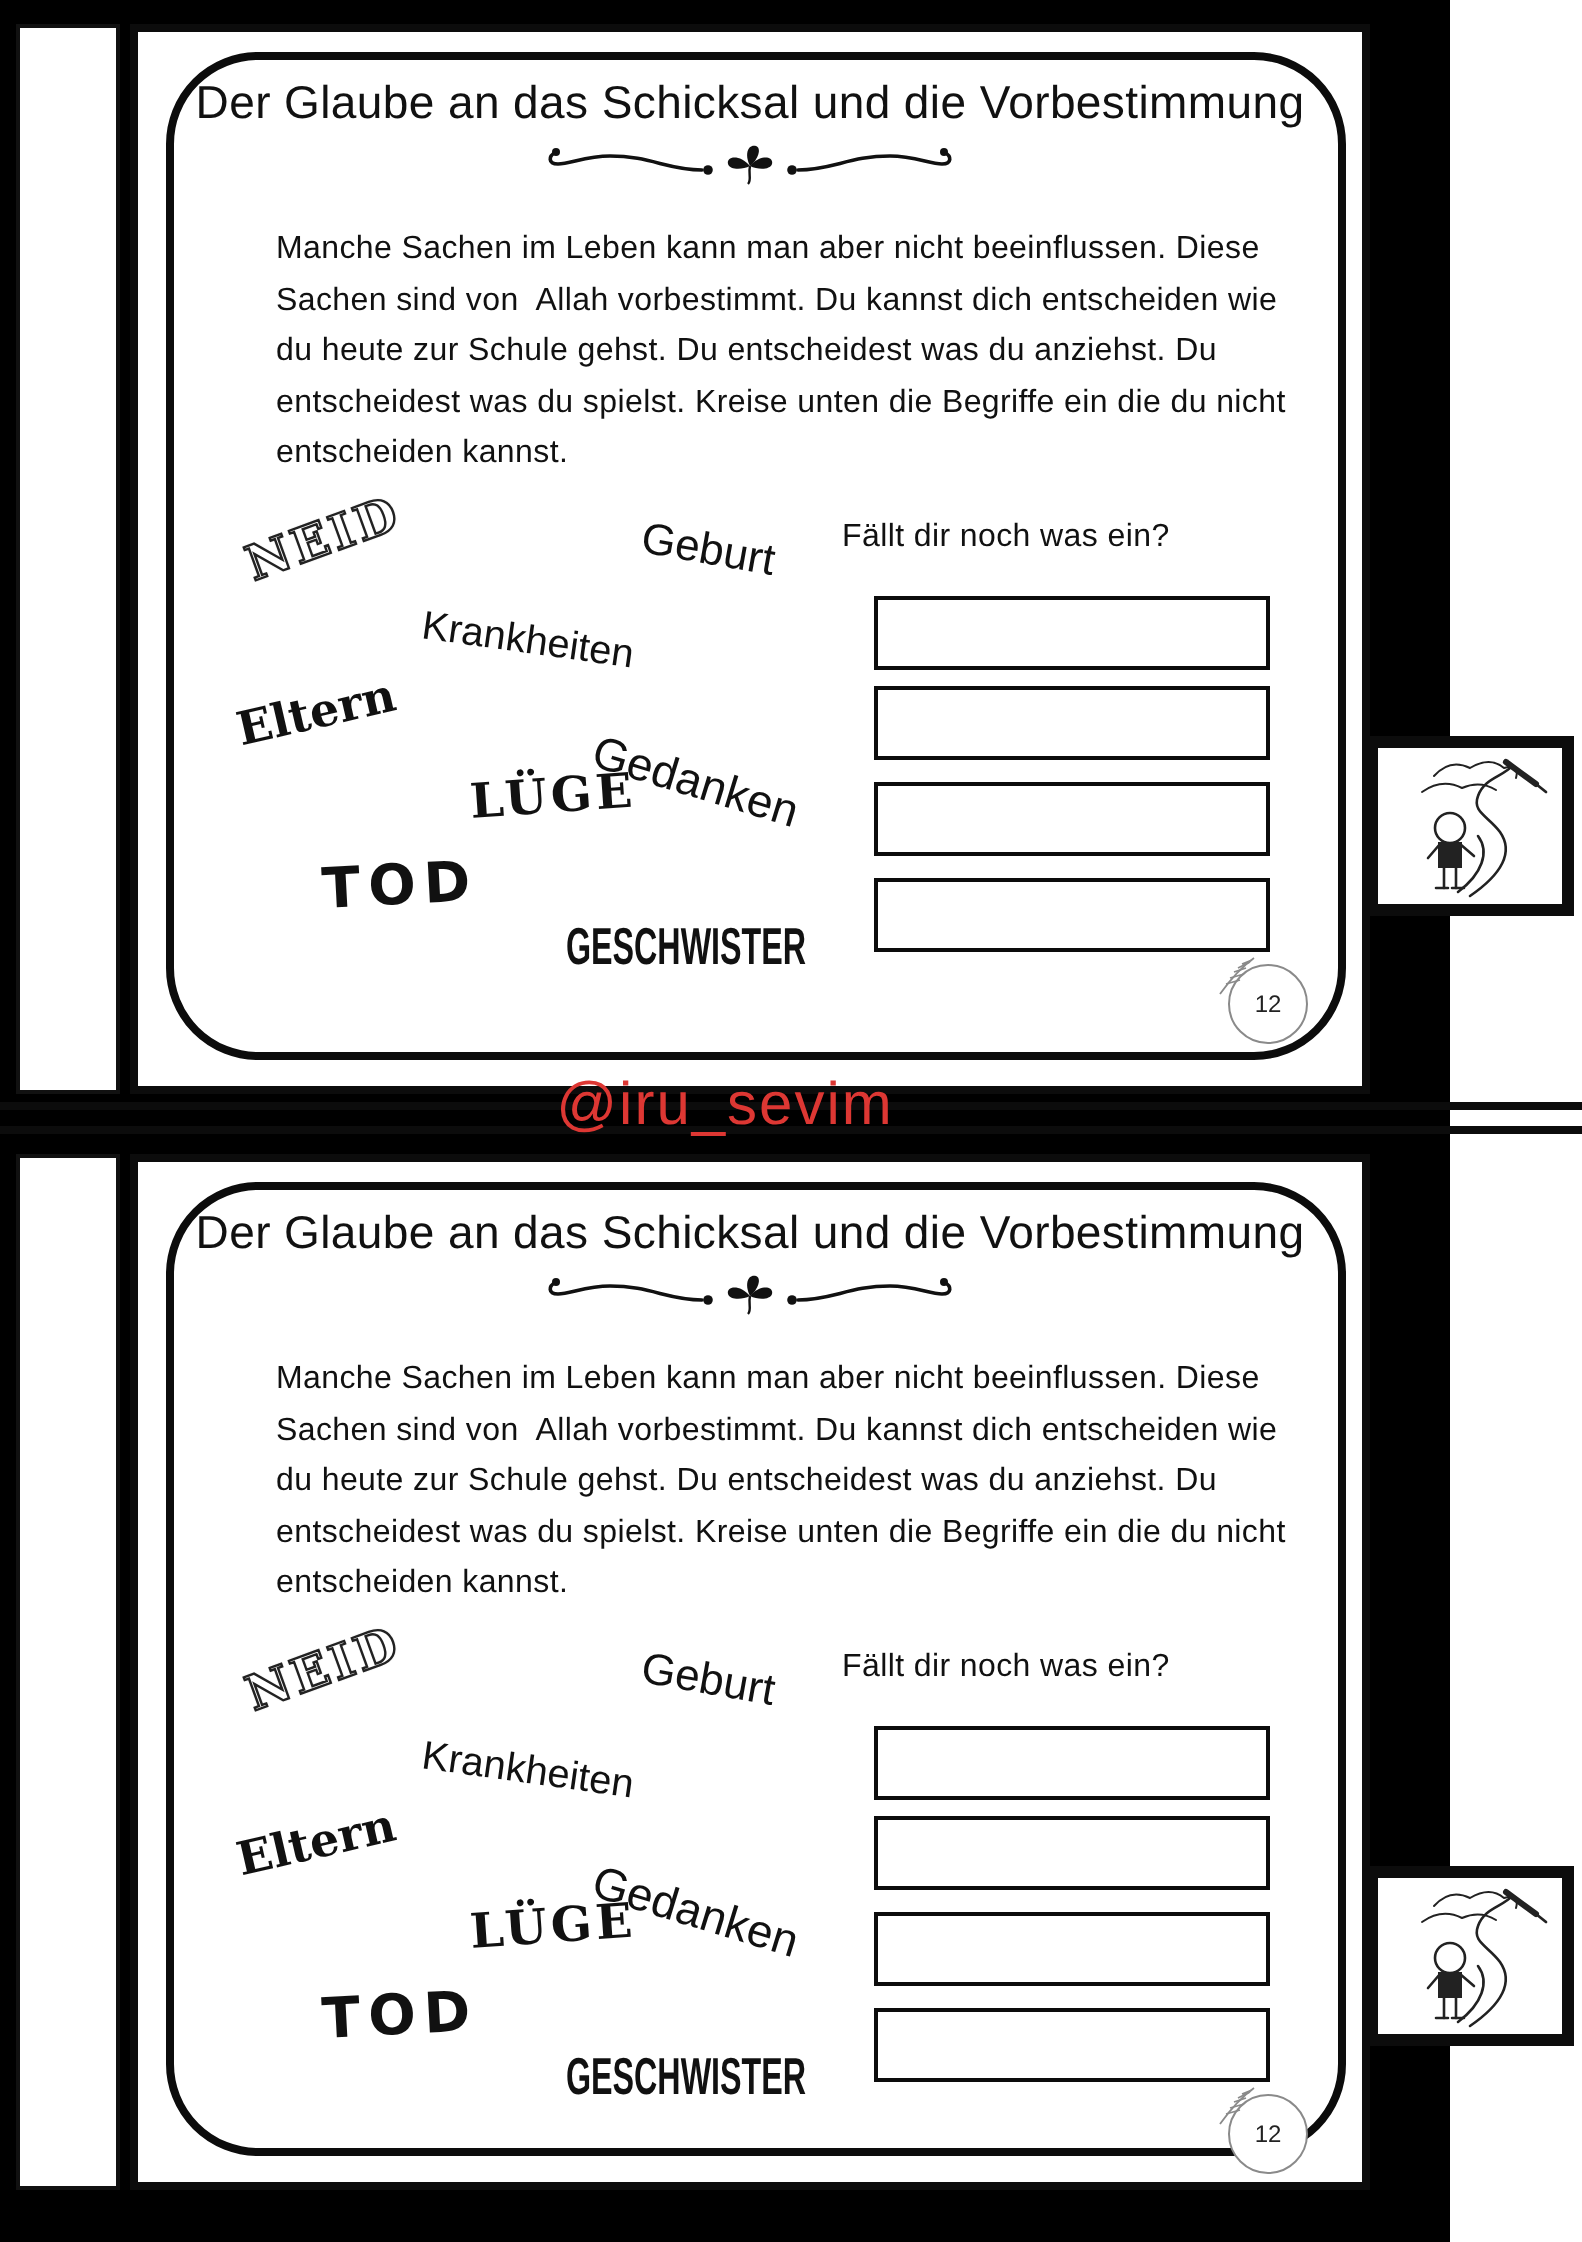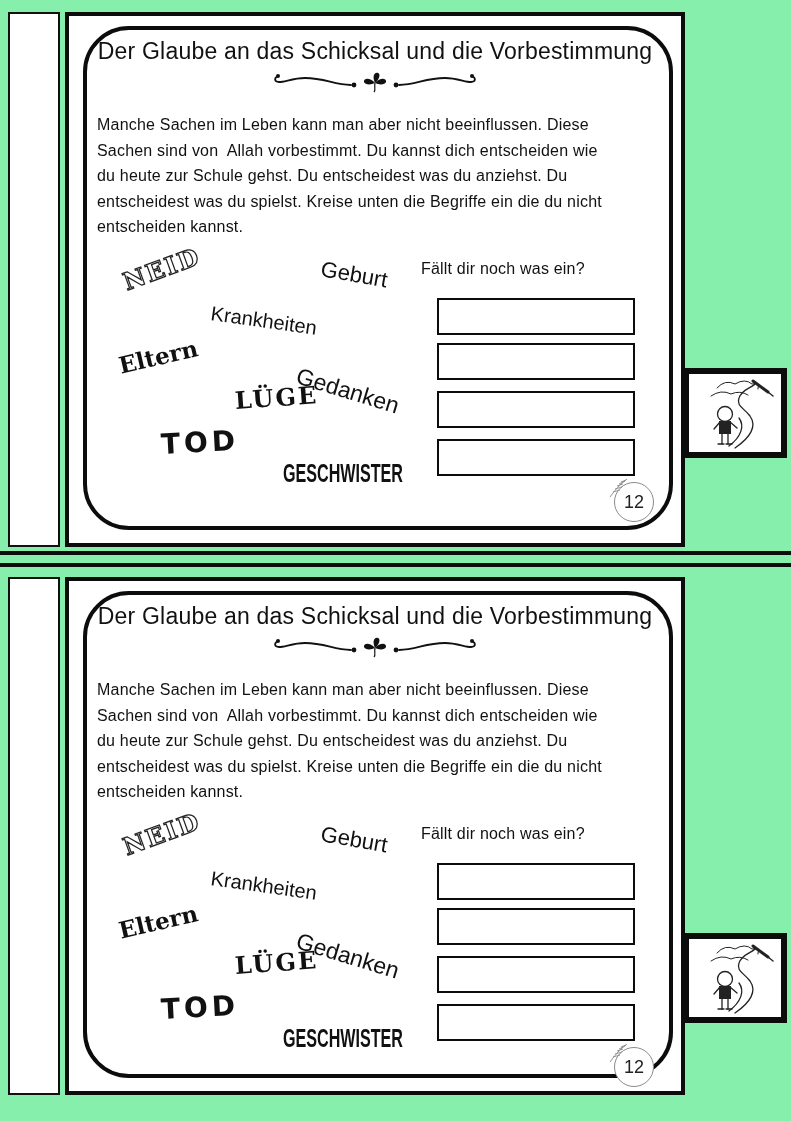--- a/index.html
+++ b/index.html
@@ -1,21 +1,21 @@
 <!DOCTYPE html>
 <html><head>
 <meta charset="utf-8">
 <style>
   * { margin:0; padding:0; box-sizing:border-box; }
   html,body { background:#fff; }
   body {
     width:791px; height:1121px; position:relative; overflow:hidden;
     font-family:"Liberation Sans", sans-serif; color:#111;
   }
-  .canvas { position:absolute; left:0; top:0; width:791px; height:1121px; background:#86efac;padding-left:44px; }
+  .canvas { position:absolute; left:0; top:0; width:725px; height:1121px; background:#000000;padding-left:44px; }
 
   
   .unit { position:absolute; left:8px; width:677px; }
   .unit1 { top:12px;  height:535px; }
   .unit2 { top:577px; height:518px; }
 
   .spine {
     position:absolute; left:0; top:0; width:52px; height:100%;
     border:2.5px solid #111; background:#fff;
   }
@@ -28,21 +28,21 @@
     border:4px solid #0c0c0c; border-radius:46px; background:#fff;
   }
 
   .title {
     position:absolute; top:22px; left:0; width:100%; text-align:center;
     font-size:23px; font-weight:400; letter-spacing:0.2px; white-space:nowrap;
   }
   .divider { position:absolute; top:52px; left:50%; transform:translateX(-50%); }
 
   .bodytext { position:absolute; top:96px; left:28px; }
-  .bline { font-size:16px; line-height:25.5px; white-space:pre; letter-spacing:0.2px; }
+  .bline { font-size:16px; line-height:25.5px; white-space:pre; letter-spacing:0.2px;margin-left:41px; }
 
   
   .word { position:absolute; white-space:nowrap; transform-origin:left center; }
   .w-neid {
     left:55px; top:252px; font-family:"DejaVu Serif", serif; font-weight:700;
     font-size:24px; letter-spacing:2px; transform:rotate(-20deg);
     color:#fff; -webkit-text-stroke:1.2px #222; text-shadow:0 0 1px #333;
   }
   .w-geburt  { left:252px; top:240px; font-size:22px; transform:rotate(10deg); }
   .w-krank   { left:142px; top:286px; font-size:20px; transform:rotate(8deg); }
@@ -56,21 +56,21 @@
   .abox {
     position:absolute; left:368px; width:198px; height:37px;
     border:2.5px solid #0c0c0c; background:#fff;
   }
   .abox1 { top:282px; } .abox2 { top:327px; } .abox3 { top:375px; } .abox4 { top:423px; }
 
   .pcircle {
     position:absolute; left:545px; top:466px; width:40px; height:40px;
     border:1.4px solid #8a8a8a; border-radius:50%; background:#fff;
     display:flex; align-items:center; justify-content:center;
-    font-size:18px; color:#222;
+    font-size:12px; color:#222;
   }
   .pcircle .leaf { position:absolute; left:-8px; top:-6px; }
 
   
   .tab {
     position:absolute; left:683px; width:104px; height:90px;
     border:6px solid #0c0c0c; background:#fff; z-index:3;
   }
   .tab1 { top:368px; } .tab2 { top:933px; }
 
@@ -159,20 +159,21 @@
         <path d="M31,48 l-6,7 M41,48 l7,6"></path>
         <path d="M33,60 v10 M39,60 v10"></path>
         <path d="M29,70 h6 M37,70 h6"></path>
       </g>
       <path d="M30,47 h12 v13 h-12 z" fill="#222"></path>
     </svg>
   </div>
 
   <div class="sep sep1"></div>
   <div class="sep sep2"></div>
+  <div class="watermark">@iru_sevim</div>
 
   <section class="unit unit2">
     <div class="spine"></div>
     <div class="page">
       <div class="card"></div>
 
       <h1 class="title">Der Glaube an das Schicksal und die Vorbestimmung</h1>
 
       <svg class="divider" width="210" height="28" viewBox="0 0 210 28">
         <g fill="none" stroke="#111" stroke-width="1.8" stroke-linecap="round">

